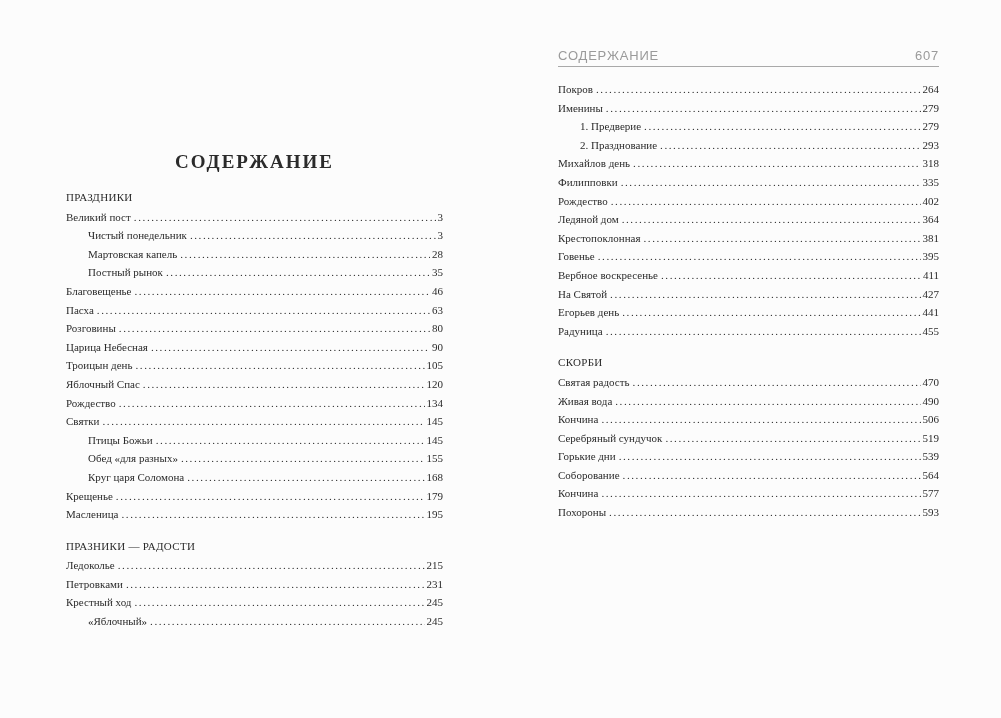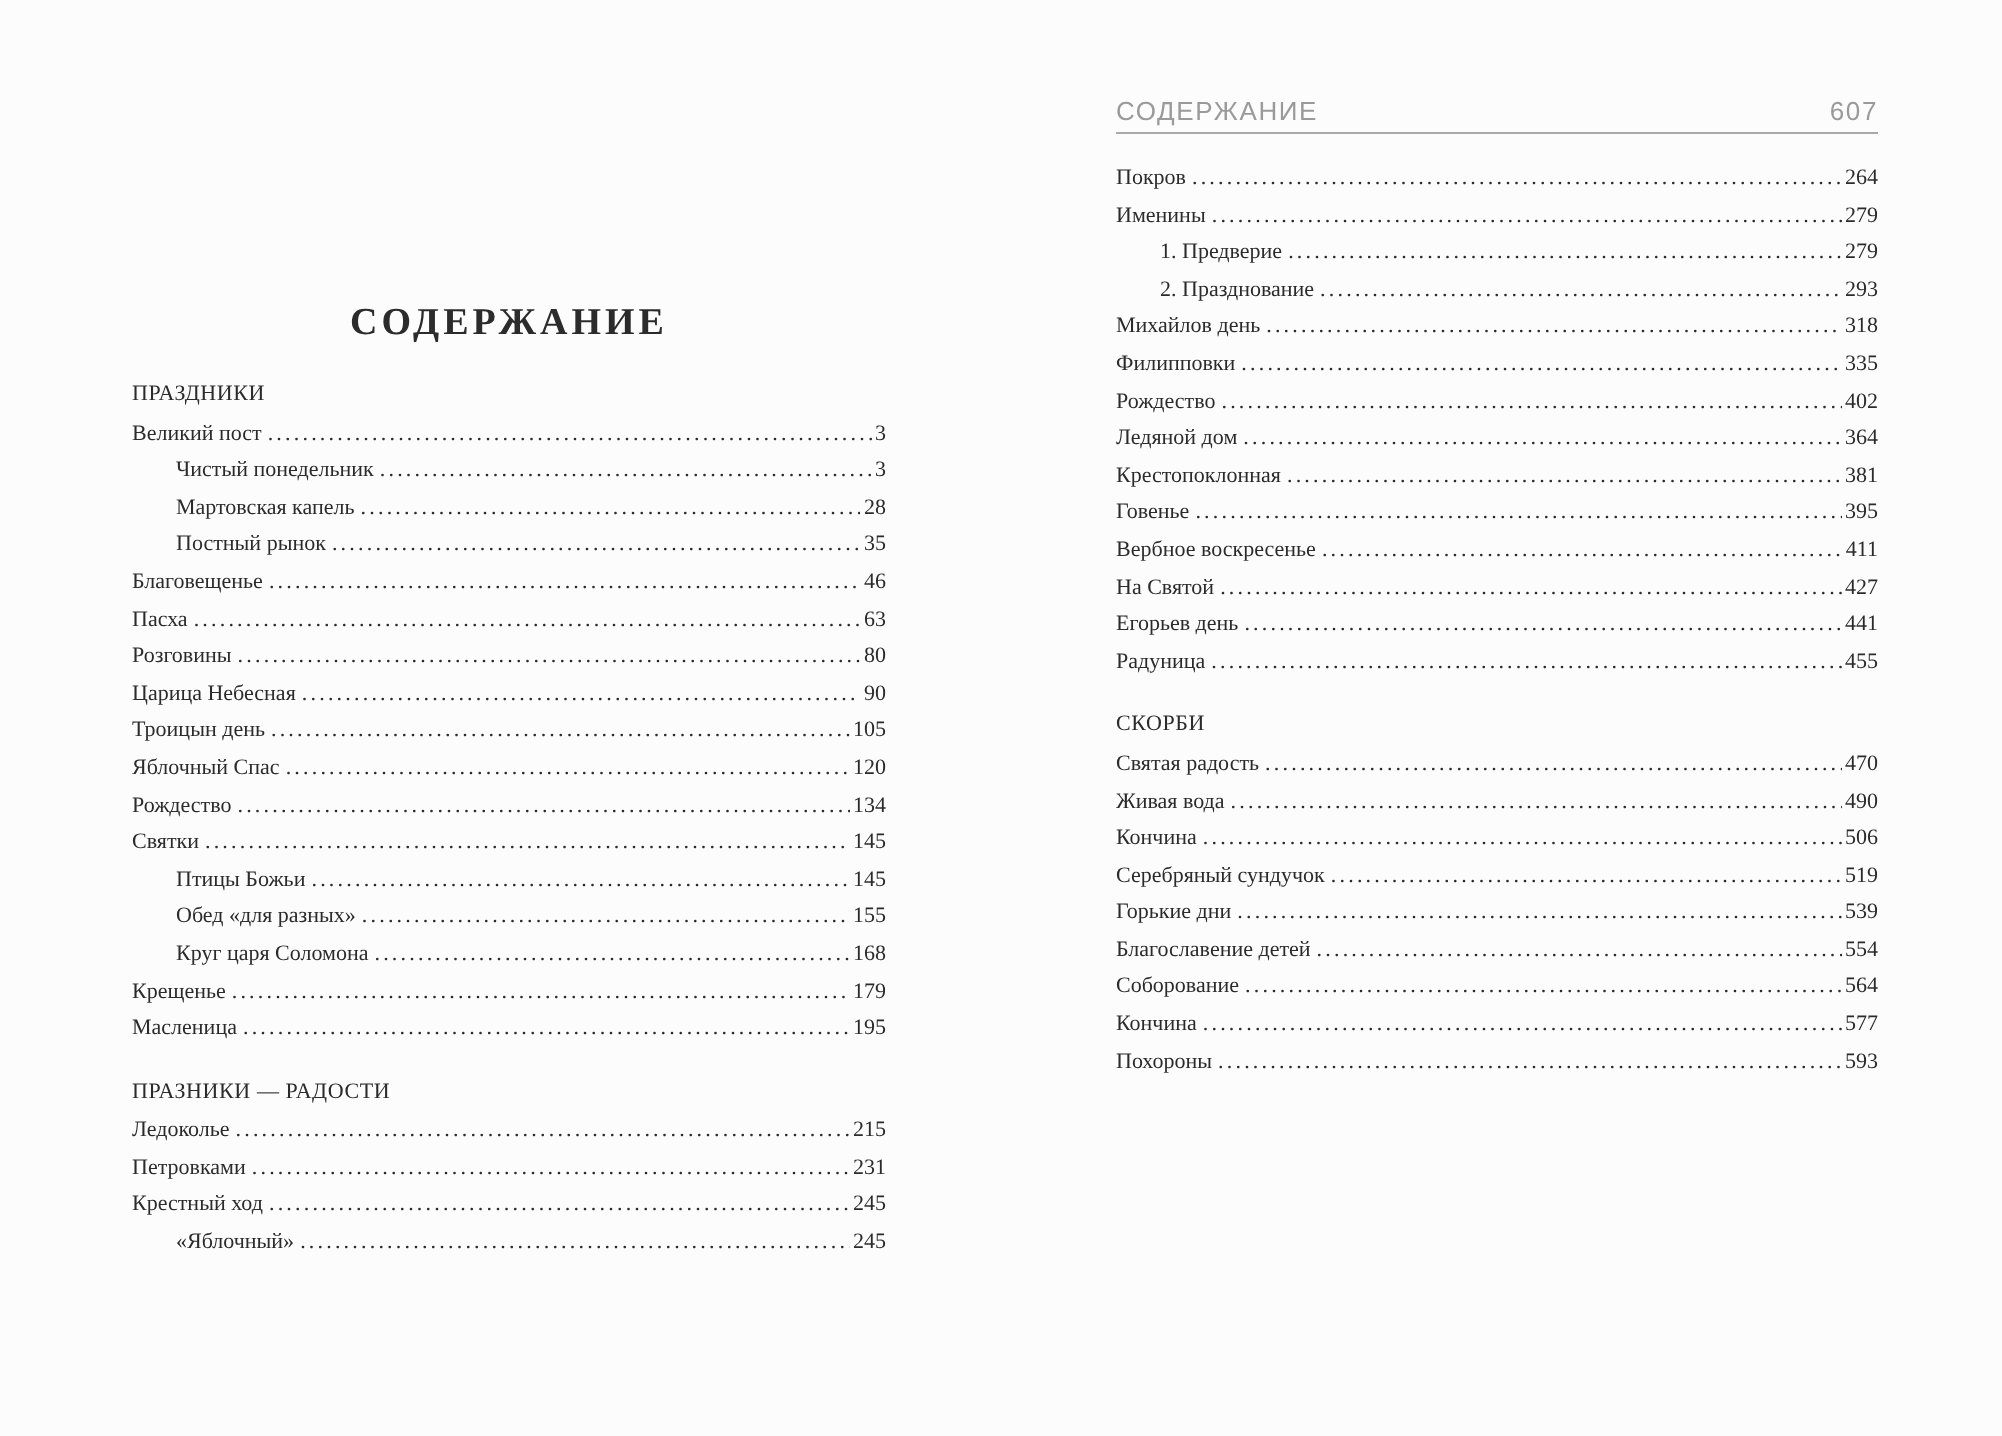--- a/index.html
+++ b/index.html
@@ -318,25 +318,20 @@
           <span class="toc-label">Серебряный сундучок</span>
           <span class="toc-dots"></span>
           <span class="toc-page">519</span>
         </div>
         <div class="toc-row">
           <span class="toc-label">Горькие дни</span>
           <span class="toc-dots"></span>
           <span class="toc-page">539</span>
         </div>
         <div class="toc-row">
-          <span class="toc-label">Благославение детей</span>
-          <span class="toc-dots"></span>
-          <span class="toc-page">554</span>
-        </div>
-        <div class="toc-row">
           <span class="toc-label">Соборование</span>
           <span class="toc-dots"></span>
           <span class="toc-page">564</span>
         </div>
         <div class="toc-row">
           <span class="toc-label">Кончина</span>
           <span class="toc-dots"></span>
           <span class="toc-page">577</span>
         </div>
         <div class="toc-row">

